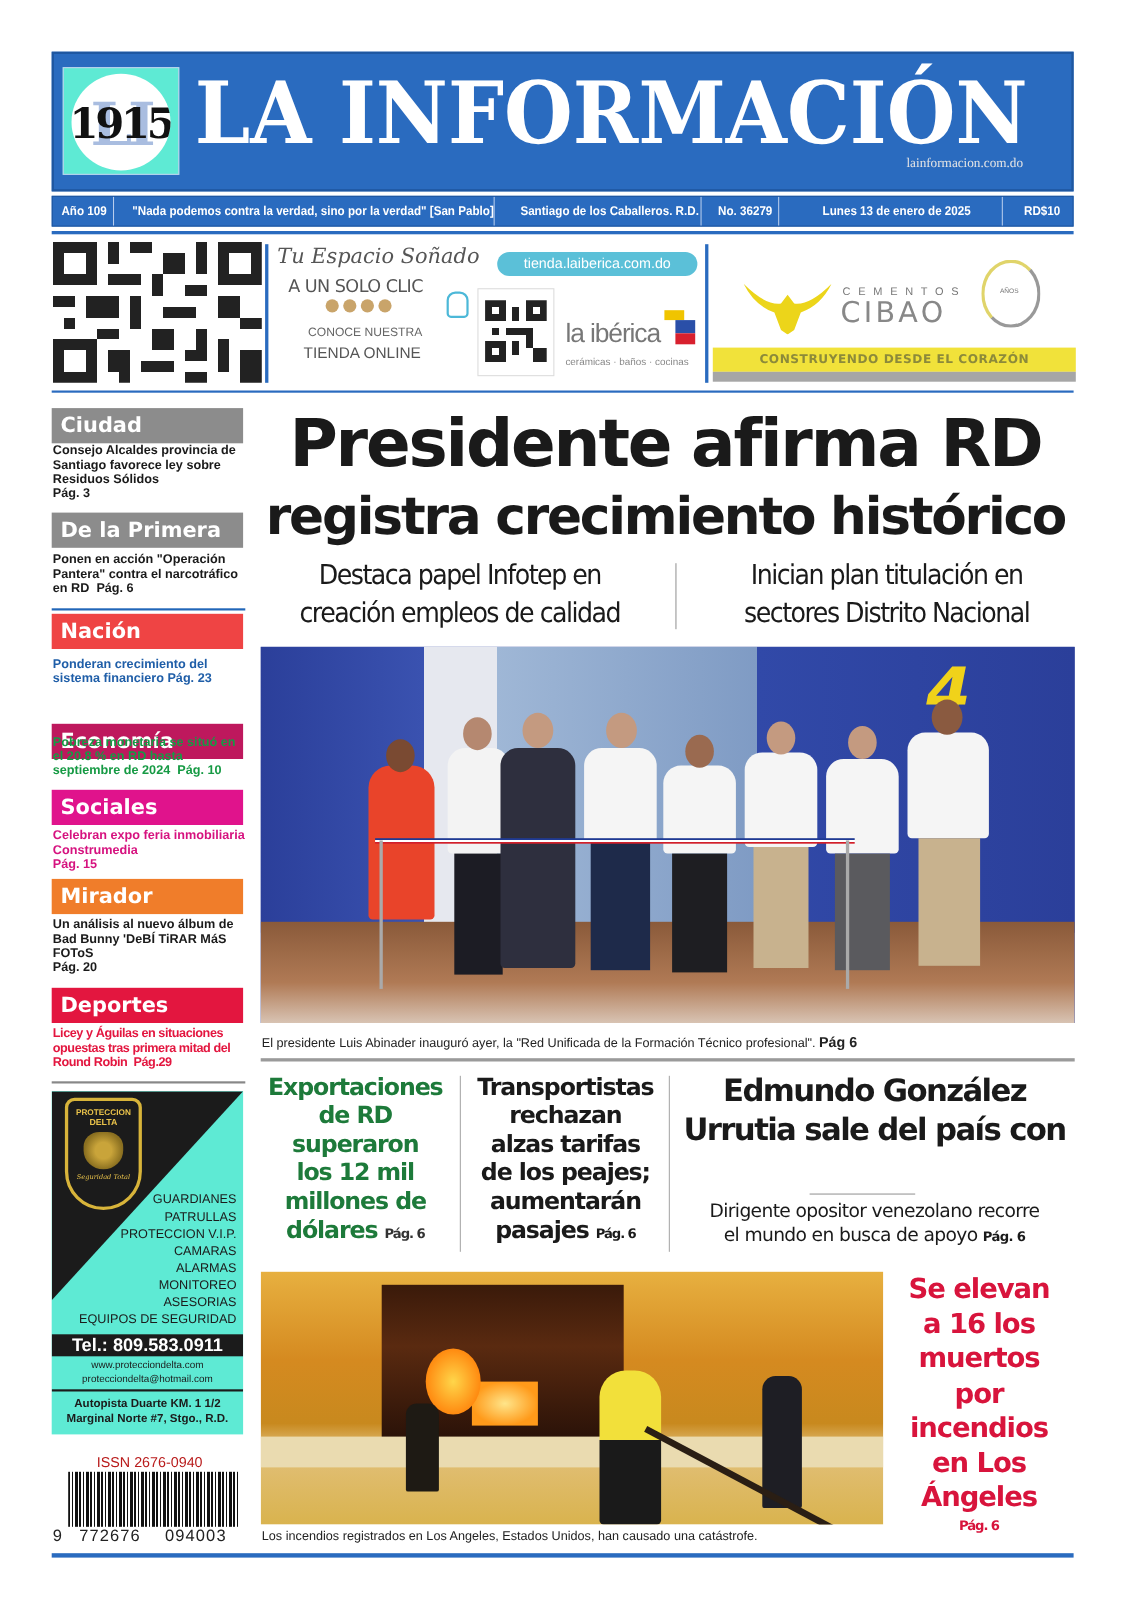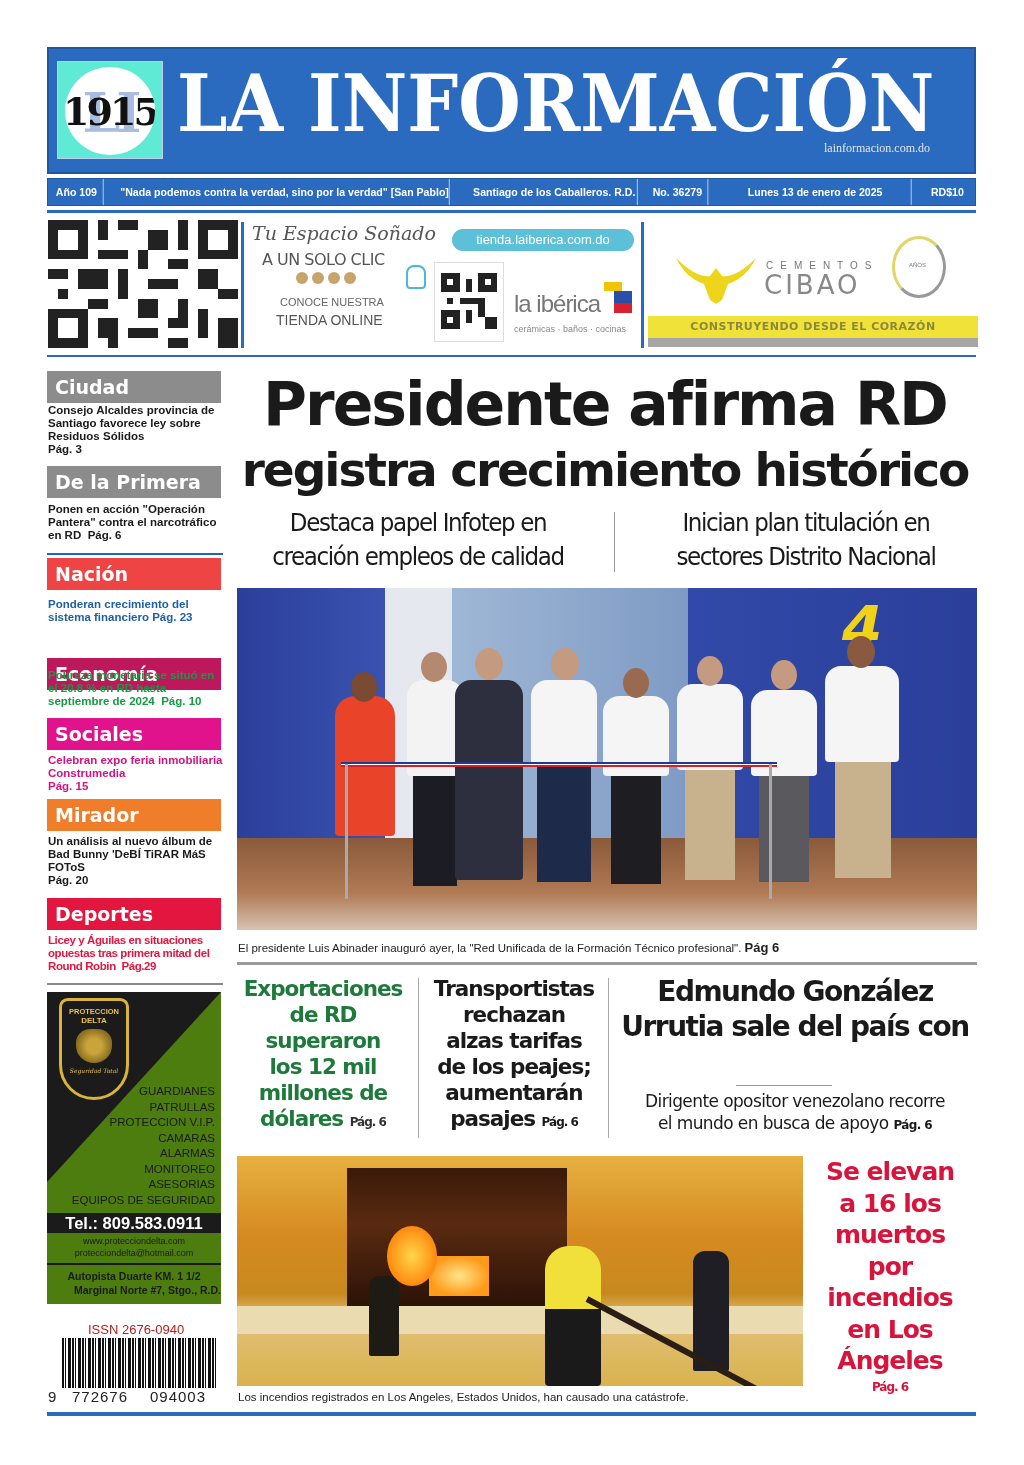--- a/index.html
+++ b/index.html
@@ -203,21 +203,21 @@
   <span>Un análisis al nuevo álbum de Bad Bunny 'DeBÍ TiRAR MáS FOToS</span>
   <span class="pg">Pág. 20</span>
 </div>
 
 <div class="abs sec-head" style="top: 898px; background: rgb(227, 22, 63);"><span>Deportes</span></div>
 <div class="abs sec-body" style="top:934px;color:#e3163f;letter-spacing:-0.4px">
   <span>Licey y Águilas en situaciones opuestas tras primera mitad del Round Robin</span>&nbsp;&nbsp;<span>Pág.29</span>
 </div>
 <div class="abs side-rule" style="top:983px;background:#888"></div>
 
-<div class="abs" style="left:47px;top:992px;width:174px;height:312px;background:#4d7c0f;overflow:hidden">
+<div class="abs" style="left:47px;top:992px;width:174px;height:312px;background:#5eead4;overflow:hidden">
   <svg class="abs" style="left:0;top:0" width="174" height="200">
       <polygon points="0,0 174,0 0,190" fill="#1b1b1b"></polygon>
     </svg>
   <div class="abs" style="left:12px;top:6px;width:70px;height:102px;border:3px solid #d8b43a;border-radius:10px 10px 40px 40px;background:#1b1b1b">
     <div style="text-align:center;color:#e9c24a;font-family:'Liberation Sans',sans-serif;font-weight:bold;font-size:7.5px;margin-top:6px">PROTECCION</div>
     <div style="text-align:center;color:#e9c24a;font-family:'Liberation Sans',sans-serif;font-weight:bold;font-size:8px">DELTA</div>
     <div style="margin:4px auto 0;width:36px;height:34px;background:radial-gradient(circle,#c9a43a 30%,#8a6f20 70%);border-radius:40% 40% 50% 50%"></div>
     <div style="text-align:center;color:#e9c24a;font-family:'DejaVu Serif',serif;font-style:italic;font-size:6px;margin-top:4px">Seguridad Total</div>
   </div>
   <div class="abs" style="right:6px;top:92px;text-align:right;font-family:'Liberation Sans',sans-serif;font-size:11.5px;line-height:15.5px;color:#1b1b1b">
@@ -228,21 +228,21 @@
     <div>ALARMAS</div>
     <div>MONITOREO</div>
     <div>ASESORIAS</div>
     <div>EQUIPOS DE SEGURIDAD</div>
   </div>
   <div class="abs" style="left:0;top:221px;width:174px;height:20px;background:#1b1b1b;color:#fff;font-family:'Liberation Sans',sans-serif;font-weight:bold;font-size:16.5px;line-height:20px;text-align:center;white-space:nowrap">Tel.: 809.583.0911</div>
   <div class="abs" style="left:0;top:244px;width:174px;text-align:center;font-family:'Liberation Sans',sans-serif;font-size:9px;color:#1b1b1b">www.protecciondelta.com</div>
   <div class="abs" style="left:0;top:256px;width:174px;text-align:center;font-family:'Liberation Sans',sans-serif;font-size:9px;color:#1b1b1b">protecciondelta@hotmail.com</div>
   <div class="abs" style="left:0;top:271px;width:174px;height:2px;background:#1b1b1b"></div>
   <div class="abs" style="left:0;top:278px;width:174px;text-align:center;font-family:'Liberation Sans',sans-serif;font-weight:bold;font-size:10.5px;color:#1b1b1b">Autopista Duarte KM. 1 1/2</div>
-  <div class="abs" style="left:0;top:292px;width:174px;text-align:right;font-family:'Liberation Sans',sans-serif;font-weight:bold;font-size:10.5px;color:#1b1b1b">Marginal Norte #7, Stgo., R.D.</div>
+  <div class="abs" style="left:0;top:292px;width:174px;text-align:center;font-family:'Liberation Sans',sans-serif;font-weight:bold;font-size:10.5px;color:#1b1b1b">Marginal Norte #7, Stgo., R.D.</div>
 </div>
 
 <div class="abs" style="left:88px;top:1322px;font-family:'Liberation Sans',sans-serif;font-size:13px;color:#b91c1c">ISSN 2676-0940</div>
 <div class="abs" style="left:62px;top:1338px;width:156px;height:50px;background:repeating-linear-gradient(90deg,#111 0 2px,#fff 2px 3px,#111 3px 4px,#fff 4px 6px,#111 6px 9px,#fff 9px 10px)"></div>
 <div class="abs" style="left:48px;top:1388px;font-family:'Liberation Sans',sans-serif;font-size:15px;color:#222">9</div>
 <div class="abs" style="left:72px;top:1388px;font-family:'Liberation Sans',sans-serif;font-size:15px;color:#222;letter-spacing:1px">772676</div>
 <div class="abs" style="left:150px;top:1388px;font-family:'Liberation Sans',sans-serif;font-size:15px;color:#222;letter-spacing:1px">094003</div>
 
 <div id="headline" class="abs">
   <div class="l1">Presidente afirma RD</div>

